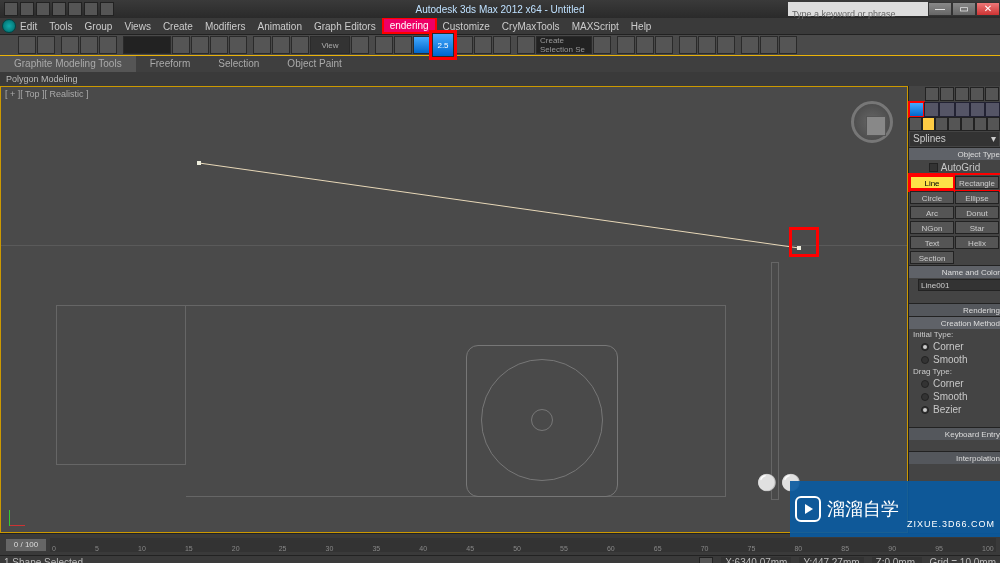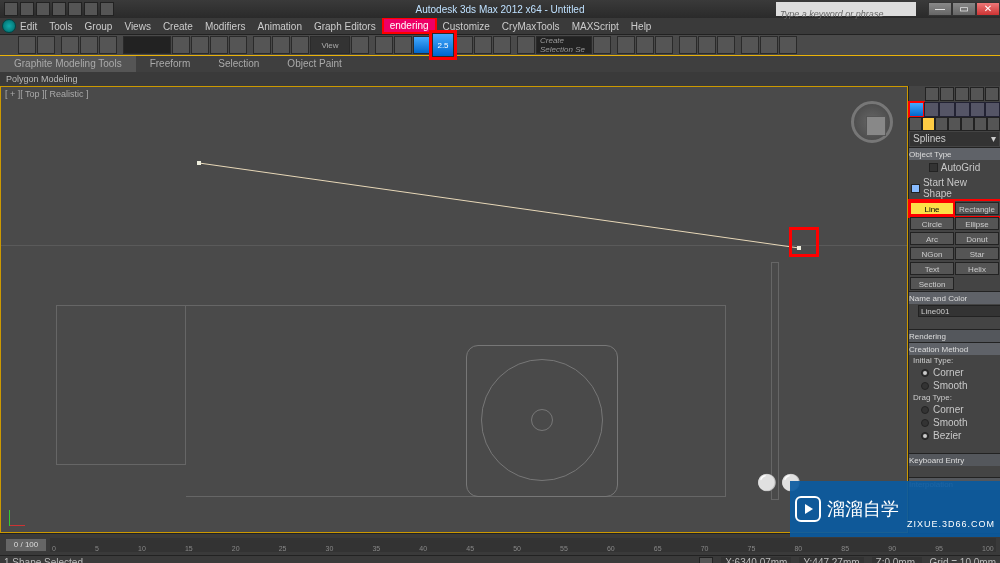--- a/index.html
+++ b/index.html
@@ -3,38 +3,38 @@
 <meta charset="utf-8">
 <style>
 * { margin: 0; padding: 0; box-sizing: border-box; font-family: Tahoma, Arial, sans-serif; font-size: 10px; user-select: none; }
 html, body { width: 1000px; height: 563px; overflow: hidden; background: #4a4a4a; color: #c8c8c8; }
 
 
 .titlebar { height: 18px; background: linear-gradient(#3a3a3a,#2a2a2a); display: flex; align-items: center; position: relative; }
 .titlebar .qat { display: flex; gap: 2px; padding-left: 4px; }
 .titlebar .qat .ticon { width: 14px; height: 14px; background: #555; border: 1px solid #222; }
 .titlebar .title { position: absolute; left: 50%; transform: translateX(-50%); color: #bfe1ff; font-size: 10px; }
-.titlebar .search { position: absolute; right: 84px; width: 140px; height: 14px; background: #ddd; color: #666; font-style: italic; padding: 5px 4px; line-height: 14px; font-size: 9px; }
+.titlebar .search { position: absolute; right: 72px; width: 140px; height: 14px; background: #ddd; color: #666; padding: 5px 4px; line-height: 14px; font-size: 9px; }
 .titlebar .winbtns { position: absolute; right: 0; display: flex; }
 .titlebar .winbtns div { width: 24px; height: 14px; border: 1px solid #333; background: linear-gradient(#888,#666); text-align: center; line-height: 12px; color: #fff; }
 .titlebar .winbtns .close { background: linear-gradient(#e77,#c33); }
 
 
 .menubar { height: 16px; background: #3a3a3a; display: flex; align-items: center; padding-left: 14px; }
 .menubar .m { padding: 1px 6px; color: #ccc; font-size: 10px; }
 .menubar .m.hl { background: #e06; color: #fff; border: 2px solid #f00; margin-top: -2px; }
 .app-icon { width: 14px; height: 14px; border-radius: 50%; background: radial-gradient(#1aa,#066); position: absolute; left: 2px; top: 19px; border:1px solid #044; }
 
 
 .toolbar { height: 22px; background: #4a4a4a; display: flex; align-items: center; padding-left: 18px; gap: 1px; border-top:1px solid #222; border-bottom:1px solid #eab308; }
 .tb { width: 18px; height: 18px; background: #555; border: 1px solid #2a2a2a; display:inline-flex; align-items:center; justify-content:center; }
 .tb.sep { width: 4px; background: transparent; border: none; }
 .tb.wide { width: 40px; background:#333; font-size:8px; color:#aaa; padding:0 2px; }
 .tb.sel { width: 48px; background:#222; }
-.tb.combo { width: 56px; background:#222; color:#999; font-size:8px; justify-content:flex-start; padding-left:3px;font-style:italic; }
+.tb.combo { width: 56px; background:#222; color:#999; font-size:8px; justify-content:flex-start; padding-left:3px; }
 .tb.blue { background: linear-gradient(#4af,#06c); }
 .tb.hl { outline: 3px solid #f00; outline-offset: 0; z-index: 10; position: relative; width:22px; height:24px; background: linear-gradient(#4af,#06c); color:#fff; font-size:8px; }
 
 
 .ribbon { height: 16px; background: #3f3f3f; display: flex; color:#aaa; font-size:9px; }
 .ribbon .tab { padding: 2px 14px; height:16px; line-height:12px; }
 .ribbon .tab.active { background:#555; }
 .submode { height: 14px; background:#3a3a3a; padding-left: 6px; color:#bbb; font-size:9px; line-height:14px; }
 
 
@@ -65,21 +65,21 @@
 .rp-toprow { display:flex; gap:1px; padding:1px; justify-content:flex-end; }
 .rp-toprow .ic { width:14px; height:14px; background:#555; border:1px solid #222; }
 .rp-tabs { display:flex; gap:0; }
 .rp-tabs .ic { width:15px; height:15px; background:#556; border:1px solid #223; flex:1; }
 .rp-tabs .ic.active { background: linear-gradient(#4af,#06c); }
 .rp-tabs .ic.hl { outline:2px solid #f00; outline-offset:-1px; }
 .rp-catrow { display:flex; gap:0; }
 .rp-catrow .ic { width:11px; height:14px; background:#555; border:1px solid #222; flex:1; }
 .rp-catrow .ic.sel { background:#fc4; }
 .rp-combo { height:14px; background:#333; margin:1px; color:#ccc; font-size:8px; padding:1px 3px; display:flex; justify-content:space-between; }
-.rp-roll { background:#5f6268; color:#ddd; text-align:left; font-size:8px; height:13px; line-height:13px; margin:0; border-top:1px solid #222; }
+.rp-roll { background:#5f6268; color:#ddd; text-align:right; font-size:8px; height:13px; line-height:13px; margin:0; border-top:1px solid #222; }
 .rp-roll.sub { background:#54575c;margin-top:11px; }
 .rp-chk { display:flex; align-items:center; justify-content:center; gap:3px; font-size:8px; padding:2px; }
 .rp-chk .box { width:9px; height:9px; border:1px solid #222; background:#333; }
 .rp-btns { display:grid; grid-template-columns:1fr 1fr; gap:1px; padding:1px; }
 .rp-btn { background:#555; color:#ccc; font-size:8px; text-align:center; height:13px; line-height:13px; border:1px solid #222; }
 .rp-btn.hl { outline:2px solid #f00; outline-offset:-1px; background:#fde047; color:#000; }
 .rp-btns.highlighted { outline:2px solid #f00; outline-offset:0; }
 .rp-field { display:flex; padding:1px 9px; gap:2px; }
 .rp-field input { flex:1; background:#333; border:1px solid #222; color:#ccc; font-size:8px; height:12px; padding:0 2px; }
 .rp-radio { display:flex; align-items:center; gap:4px; font-size:8px; padding:1px 12px; }
@@ -248,24 +248,20 @@
       <div class="ic"></div>
     </div>
     <div class="rp-combo">
         <span>Splines</span>
         <span>▾</span>
       </div>
     <div class="rp-roll">Object Type</div>
     <div class="rp-chk">
         <span class="box"></span>
         <span>AutoGrid</span>
-      </div>
-    <div class="rp-chk">
-        <span class="box" style="background:#8bf"></span>
-        <span>Start New Shape</span>
       </div>
     <div class="rp-btns highlighted">
       <div class="rp-btn hl">Line</div>
       <div class="rp-btn">Rectangle</div>
     </div>
     <div class="rp-btns">
       <div class="rp-btn">Circle</div>
       <div class="rp-btn">Ellipse</div>
     </div>
     <div class="rp-btns">

